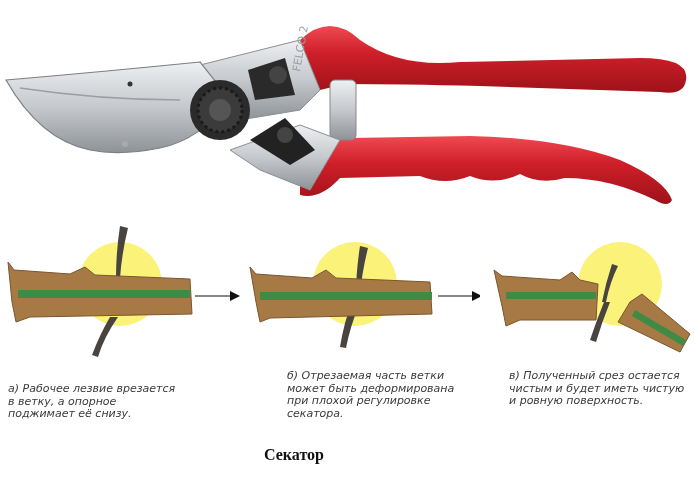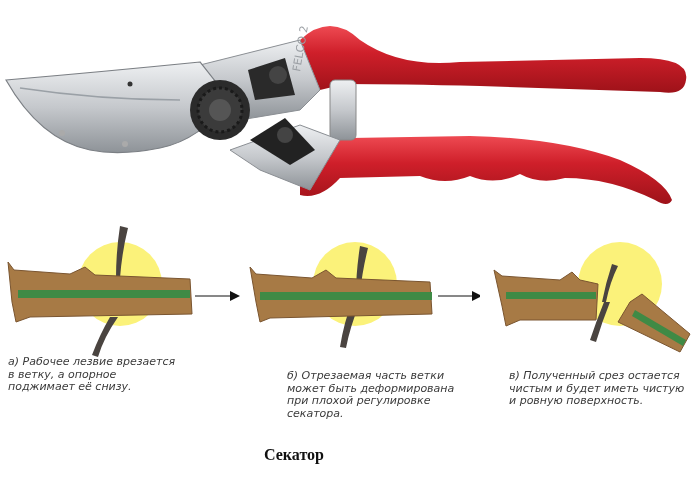--- a/index.html
+++ b/index.html
@@ -74,21 +74,21 @@
 <svg width="215" height="135" viewBox="0 0 215 135" style="left:480px;top:222px">
   <circle cx="140" cy="62" r="42" fill="#fbf27a"></circle>
   <path d="M14 48 L22 54 L80 58 L92 50 L100 58 L118 62 L116 98 L40 98 L26 104 L22 84 Z" fill="#a77a45" stroke="#7a5530" stroke-width="1"></path>
   <rect x="26" y="70" width="90" height="7" fill="#3f8a45"></rect>
   <path d="M132 42 L138 44 Q130 60 126 80 L122 80 Q126 60 132 42 Z" fill="#4a4440"></path>
   <path d="M124 80 L130 80 Q122 100 116 120 L110 118 Q116 100 124 80 Z" fill="#4a4440"></path>
   <path d="M150 80 L162 72 L210 112 L200 130 L138 100 Z" fill="#a77a45" stroke="#7a5530" stroke-width="1"></path>
   <path d="M155 88 L206 118 L203 124 L152 94 Z" fill="#3f8a45"></path>
 </svg>
 
-<div class="caption" style="left:8px;top:356px">а) Рабочее лезвие врезается
+<div class="caption" style="left:8px;top:383px">а) Рабочее лезвие врезается
 в ветку, а опорное
 поджимает её снизу.</div>
 <div class="caption" style="left:287px;top:370px">б) Отрезаемая часть ветки
 может быть деформирована
 при плохой регулировке
 секатора.</div>
 <div class="caption" style="left:509px;top:370px">в) Полученный срез остается
 чистым и будет иметь чистую
 и ровную поверхность.</div>
 

